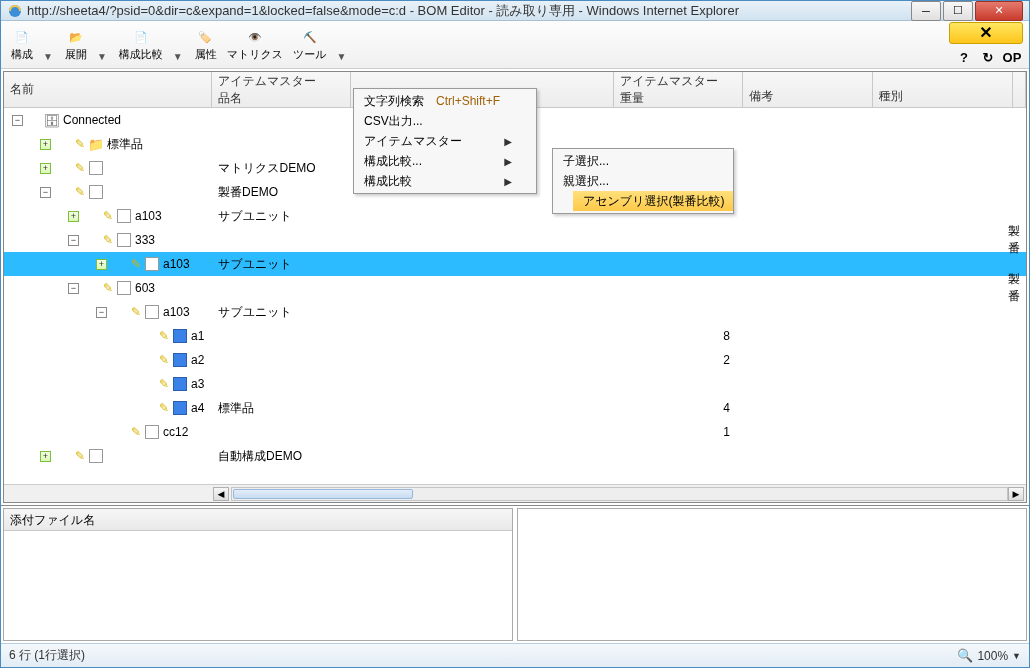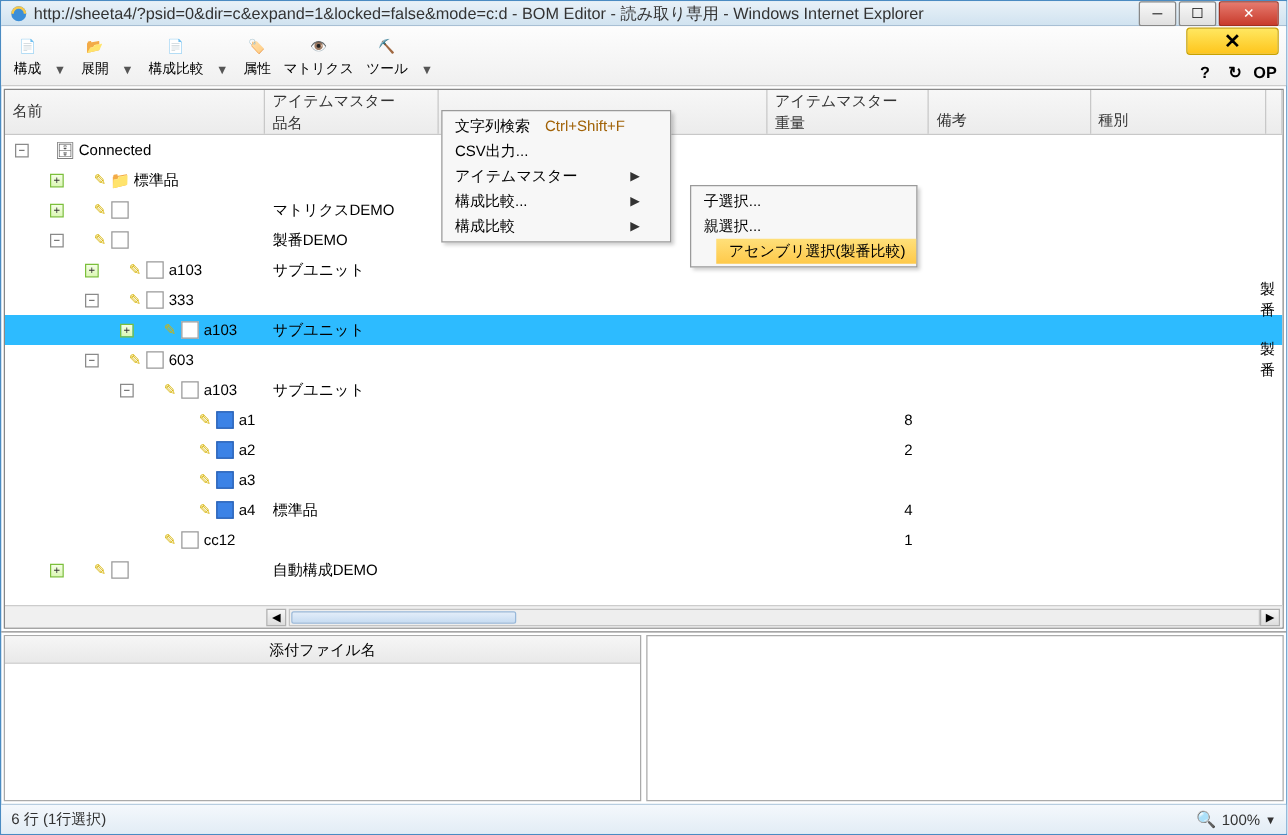--- a/index.html
+++ b/index.html
@@ -59,21 +59,21 @@
 .dropdown .mitem.highlight { background: linear-gradient(#ffe07a,#fec94a); margin-left: 20px; }
 .dropdown .shortcut { margin-left: 12px; color:#a16207;}
 
 .hscroll{ height:18px; background:#f0f0f0; border-top:1px solid #ccc; position:relative;}
 .hscroll .track{position:absolute; left:209px; right:18px; top:2px; height:14px; background:#eee; border:1px solid #c4c4c4;}
 .hscroll .thumb{position:absolute; left:1px; top:1px; height:10px; width:180px; background:linear-gradient(#e3edf9,#c7dcf2); border:1px solid #98b8da; border-radius:2px;}
 .hscroll .btn{position:absolute; top:2px; width:16px; height:14px; background:linear-gradient(#f6f6f6,#ddd); border:1px solid #b0b0b0; display:flex;align-items:center;justify-content:center; font-size:9px;}
 
 .bottom-split{ height: 138px; display:flex; border-top:1px solid #888;}
 .bottom-pane{ flex:1; border:1px solid #aaa; margin:2px; display:flex; flex-direction:column;}
-.bottom-header{ height:22px; background:linear-gradient(#f6f6f6,#e9e9e9); border-bottom:1px solid #c8c8c8; padding:3px 6px; font-size:12px;text-align:center;}
+.bottom-header{ height:22px; background:linear-gradient(#f6f6f6,#e9e9e9); border-bottom:1px solid #c8c8c8; padding:3px 6px; font-size:12px;}
 
 .statusbar{ height:24px; background:linear-gradient(#f4f8fc,#e2ecf5); border-top:1px solid #b7cde0; display:flex; align-items:center; padding:0 8px; font-size:12px; color:#333;}
 .statusbar .zoom{ margin-left:auto; display:flex; align-items:center; gap:4px;}
 .statusbar .zoom .mag{ font-size:13px;}
 </style>
 </head>
 <body>
 
 <div class="window">
 

